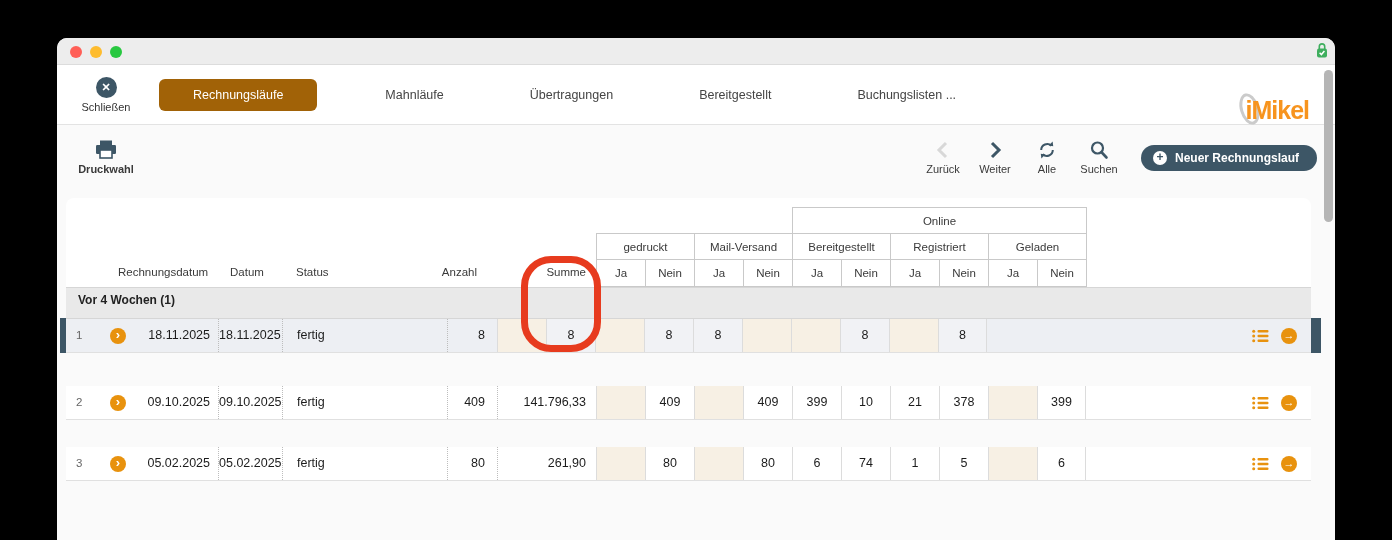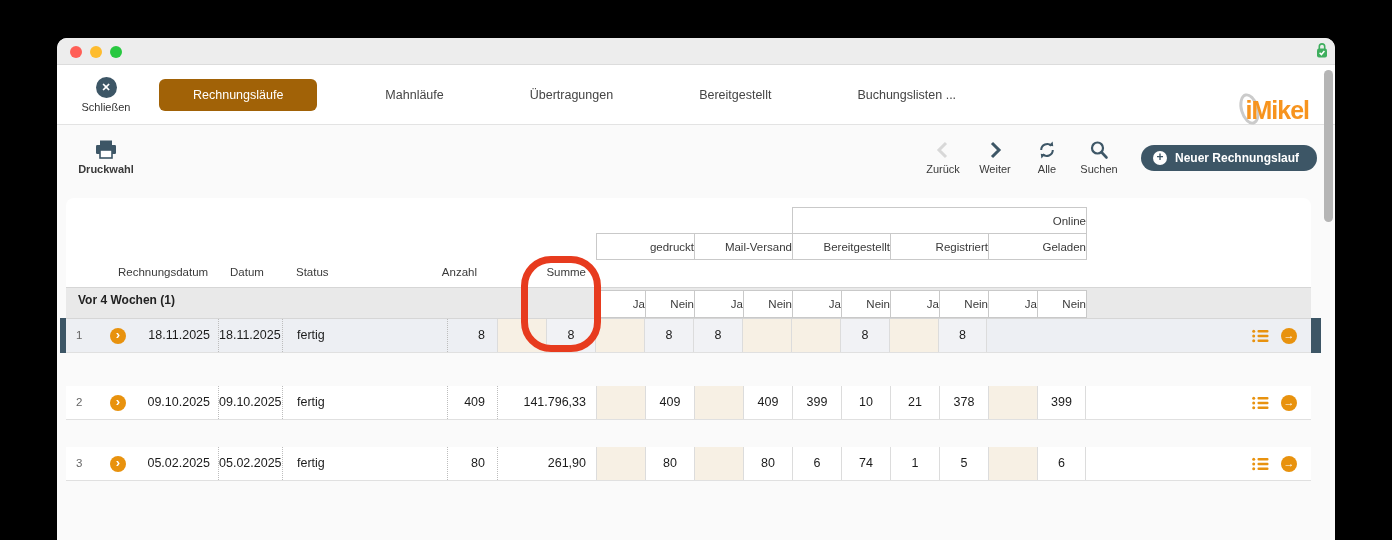--- a/index.html
+++ b/index.html
@@ -43,24 +43,24 @@
   .pill-btn .plus { width:14px; height:14px; background:#fff; border-radius:50%; color:#3d5666;
                     font-size:12px; font-weight:bold; line-height:13px; text-align:center; }
   .pill-btn .txt { color:#fff; font-size:12px; font-weight:bold; white-space:nowrap; }
 
   
   .content { position:relative; height:350px; background:#fafafa; }
   .panel { position:absolute; left:9px; top:8px; width:1245px; }
 
   .thead { height:89px; background:#fff; border-radius:8px 8px 0 0; position:relative;
            font-size:11.5px; color:#3a3a3a; }
-  .hbox { position:absolute; border:1px solid #c9c9c9; background:#fff; text-align:right; }
+  .hbox { position:absolute; border:1px solid #c9c9c9; background:#fff; text-align:center; }
   .hbox.online { left:726px; top:9px; width:295px; height:27px; line-height:26px; }
   .hbox.grp { top:35px; height:27px; line-height:26px; }
-  .hbox.jn { top:61px; height:28px; line-height:27px; width:50px;margin-top:31px; }
+  .hbox.jn { top:61px; height:28px; line-height:27px; width:50px; }
   .hlabel { position:absolute; top:61px; height:28px; line-height:27px; }
   .hlabel.r { text-align:right; }
 
   .group-row { height:32px; background:#e9e9e9; border-top:1px solid #d6d6d6; border-bottom:1px solid #d6d6d6;
                font-size:12px; font-weight:bold; color:#222; line-height:24px; padding-left:12px; }
   .data-row { height:34px; display:flex; position:relative; background:#fff;
               border-bottom:1px solid #e0e0e0; font-size:12.5px; color:#1c1c1c; align-items:stretch; cursor:pointer; }
   .c { line-height:33px; white-space:nowrap; }
   .c.num { width:32px; padding-left:10px; font-size:11.5px; color:#666; }
   .c.exp { width:40px; display:flex; align-items:center; justify-content:center; }

